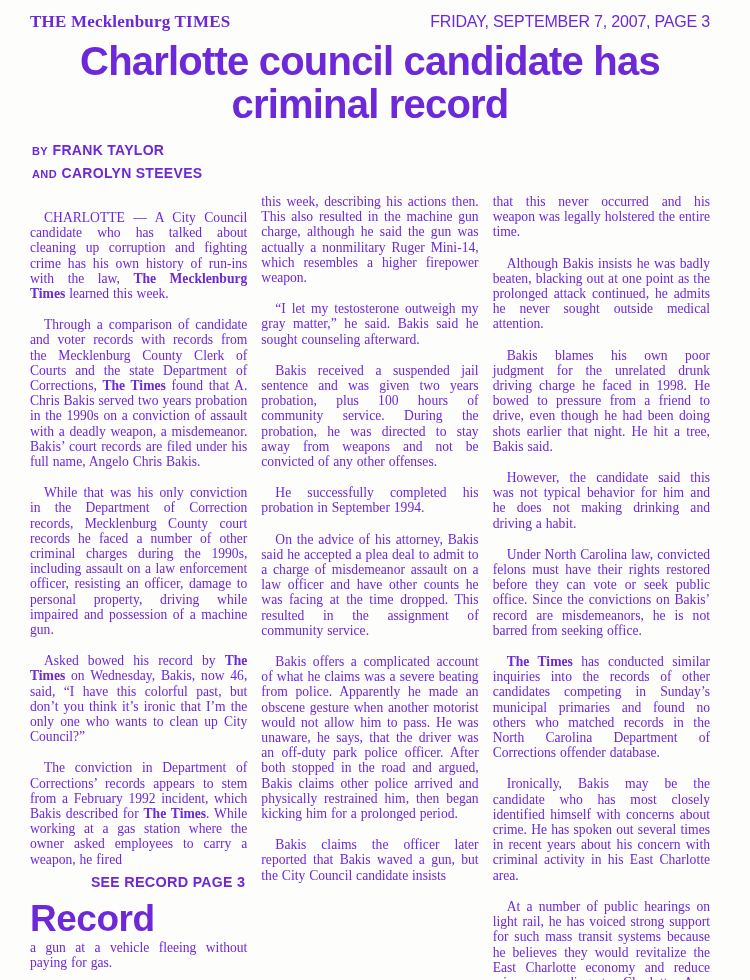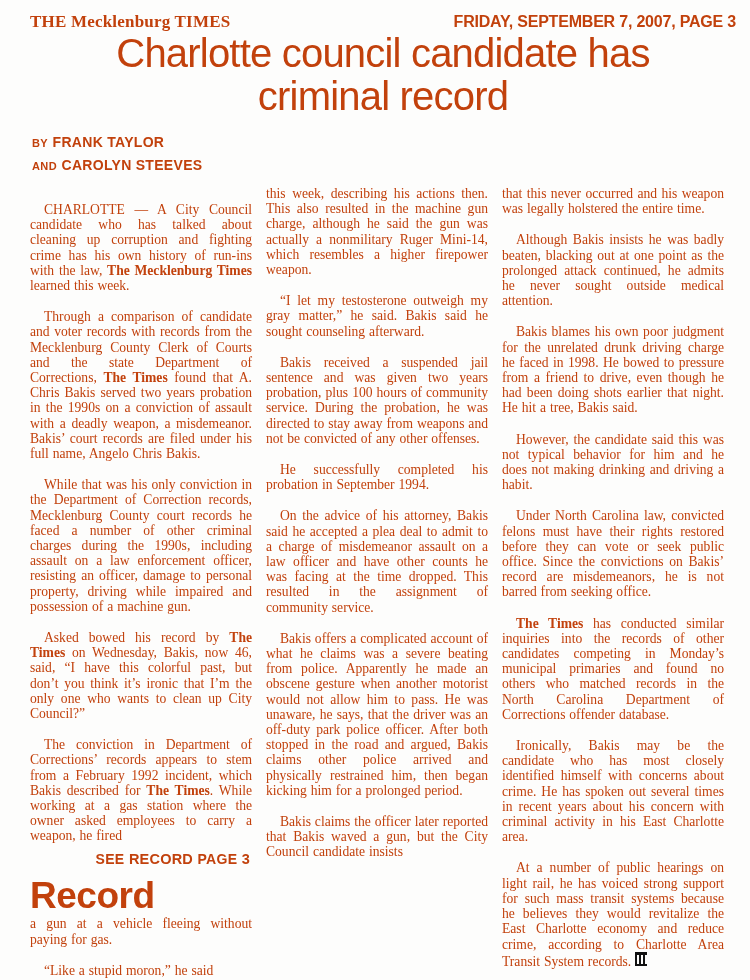--- a/index.html
+++ b/index.html
@@ -1,46 +1,46 @@
 <!DOCTYPE html>
 <html><head>
 <meta charset="utf-8">
 <style>
   html,body{margin:0;padding:0;background:#e8e8e8;}
   .page{
     position:relative;
     width:750px;height:980px;
     background:#fdfdfc;
-    color:#c2410c;
+    color:#6d28d9;
     overflow:hidden;
     font-family:"Liberation Serif", serif;
     box-sizing:border-box;
-    padding:10px 14px 0 30px;
+    padding:10px 40px 0 30px;
   }
   
   .masthead{
     display:flex;justify-content:space-between;align-items:baseline;
     margin-top:2px;
   }
   .mast-left{
     font-family:"Liberation Serif", serif;
     font-weight:bold;font-size:17px;letter-spacing:.2px;
   }
   .mast-right{
     font-family:"Liberation Sans", sans-serif;
-    font-weight:bold;font-size:16px;letter-spacing:-0.2px;
+    font-weight:normal;font-size:16px;letter-spacing:-0.2px;
   }
   
   .headline{
     text-align:center;
     font-family:"Liberation Sans", sans-serif;
-    font-weight:normal;
+    font-weight:bold;
     font-size:40px;line-height:1.07;
     letter-spacing:-0.8px;
-    margin:0 auto 0 auto;
+    margin:8px auto 0 auto;
     width:640px;
   }
   
   .byline{
     margin:12px 0 0 2px;
     font-family:"Liberation Sans", sans-serif;
     font-weight:bold;
   }
   .byline .row{line-height:1.45;}
   .byline .prefix{font-size:11px;text-transform:uppercase;letter-spacing:.4px;}
@@ -142,19 +142,19 @@
         <p class="para indent"><span>Bakis offers a complicated account of what he claims was a severe beating from police. Apparently he made an obscene gesture when another motorist would not allow him to pass. He was unaware, he says, that the driver was an off-duty park police officer. After both stopped in the road and argued, Bakis claims other police arrived and physically restrained him, then began kicking him for a prolonged period.</span></p>
         <p class="para indent"><span>Bakis claims the officer later reported that Bakis waved a gun, but the City Council candidate insists</span></p>
       </div>
 
     <div class="col">
         <p class="para"><span>that this never occurred and his weapon was legally holstered the entire time.</span></p>
         <p class="para indent"><span>Although Bakis insists he was badly beaten, blacking out at one point as the prolonged attack continued, he admits he never sought outside medical attention.</span></p>
         <p class="para indent"><span>Bakis blames his own poor judgment for the unrelated drunk driving charge he faced in 1998. He bowed to pressure from a friend to drive, even though he had been doing shots earlier that night. He hit a tree, Bakis said.</span></p>
         <p class="para indent"><span>However, the candidate said this was not typical behavior for him and he does not making drinking and driving a habit.</span></p>
         <p class="para indent"><span>Under North Carolina law, convicted felons must have their rights restored before they can vote or seek public office. Since the convictions on Bakis’ record are misdemeanors, he is not barred from seeking office.</span></p>
-        <p class="para indent"><b>The Times</b><span> has conducted similar inquiries into the records of other candidates competing in Monday’s municipal primaries and found no others who matched records in the North Carolina Department of Corrections offender database.</span></p>
+        <p class="para indent"><b>The Times</b><span> has conducted similar inquiries into the records of other candidates competing in Sunday’s municipal primaries and found no others who matched records in the North Carolina Department of Corrections offender database.</span></p>
         <p class="para indent"><span>Ironically, Bakis may be the candidate who has most closely identified himself with concerns about crime. He has spoken out several times in recent years about his concern with criminal activity in his East Charlotte area.</span></p>
         <p class="para indent"><span>At a number of public hearings on light rail, he has voiced strong support for such mass transit systems because he believes they would revitalize the East Charlotte economy and reduce crime, according to Charlotte Area Transit System records.</span><span class="endmark"></span></p>
       </div>
 
   </div>
 </div>
 
 </body></html>

